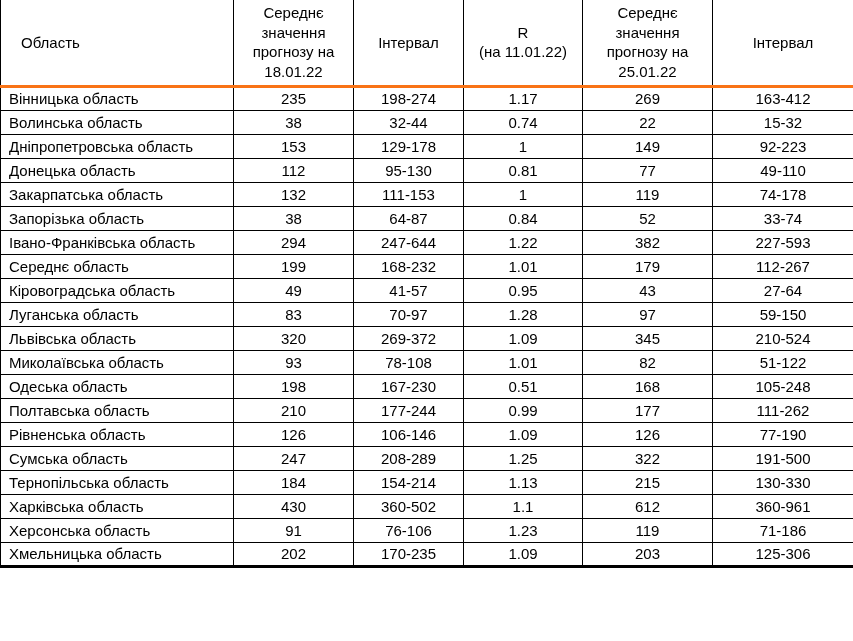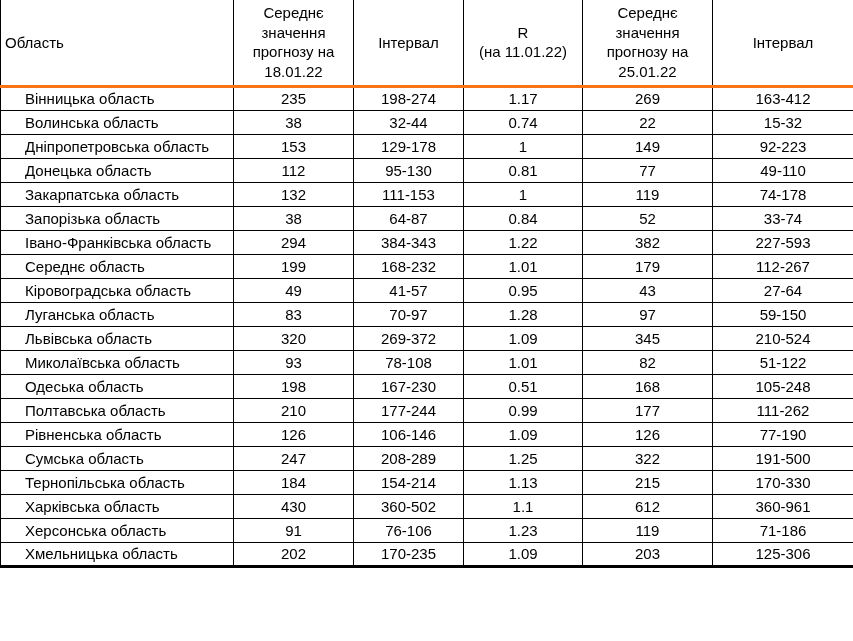--- a/index.html
+++ b/index.html
@@ -27,33 +27,33 @@
     font-size: 15px;
     line-height: 1.3;
     text-align: center;
     vertical-align: middle;
     white-space: pre-line;
     height: 86px;
     padding: 2px 3px;
   }
   .forecast-table thead th.col-region {
     text-align: left;
-    padding-left: 4px;
+    padding-left: 20px;
   }
   .forecast-table tbody td {
     font-size: 15px;
     height: 24px;
     text-align: center;
     vertical-align: middle;
     padding: 0 3px;
     white-space: nowrap;
   }
   .forecast-table tbody td.col-region {
     text-align: left;
-    padding-left: 24px;
+    padding-left: 8px;
   }
   .forecast-table tbody tr:last-child td {
     border-bottom: 3px solid #000000;
     margin-left: 40px;
   }
 </style>
 </head>
 <body>
 
 <table class="forecast-table">
@@ -127,21 +127,21 @@
         <td class="col-region">Запорізька область</td>
         <td>38</td>
         <td>64-87</td>
         <td>0.84</td>
         <td>52</td>
         <td>33-74</td>
       </tr>
       <tr>
         <td class="col-region">Івано-Франківська область</td>
         <td>294</td>
-        <td>384-343</td>
+        <td>247-644</td>
         <td>1.22</td>
         <td>382</td>
         <td>227-593</td>
       </tr>
       <tr>
         <td class="col-region">Середнє область</td>
         <td>199</td>
         <td>168-232</td>
         <td>1.01</td>
         <td>179</td>
@@ -210,21 +210,21 @@
         <td>1.25</td>
         <td>322</td>
         <td>191-500</td>
       </tr>
       <tr>
         <td class="col-region">Тернопільська область</td>
         <td>184</td>
         <td>154-214</td>
         <td>1.13</td>
         <td>215</td>
-        <td>170-330</td>
+        <td>130-330</td>
       </tr>
       <tr>
         <td class="col-region">Харківська область</td>
         <td>430</td>
         <td>360-502</td>
         <td>1.1</td>
         <td>612</td>
         <td>360-961</td>
       </tr>
       <tr>

